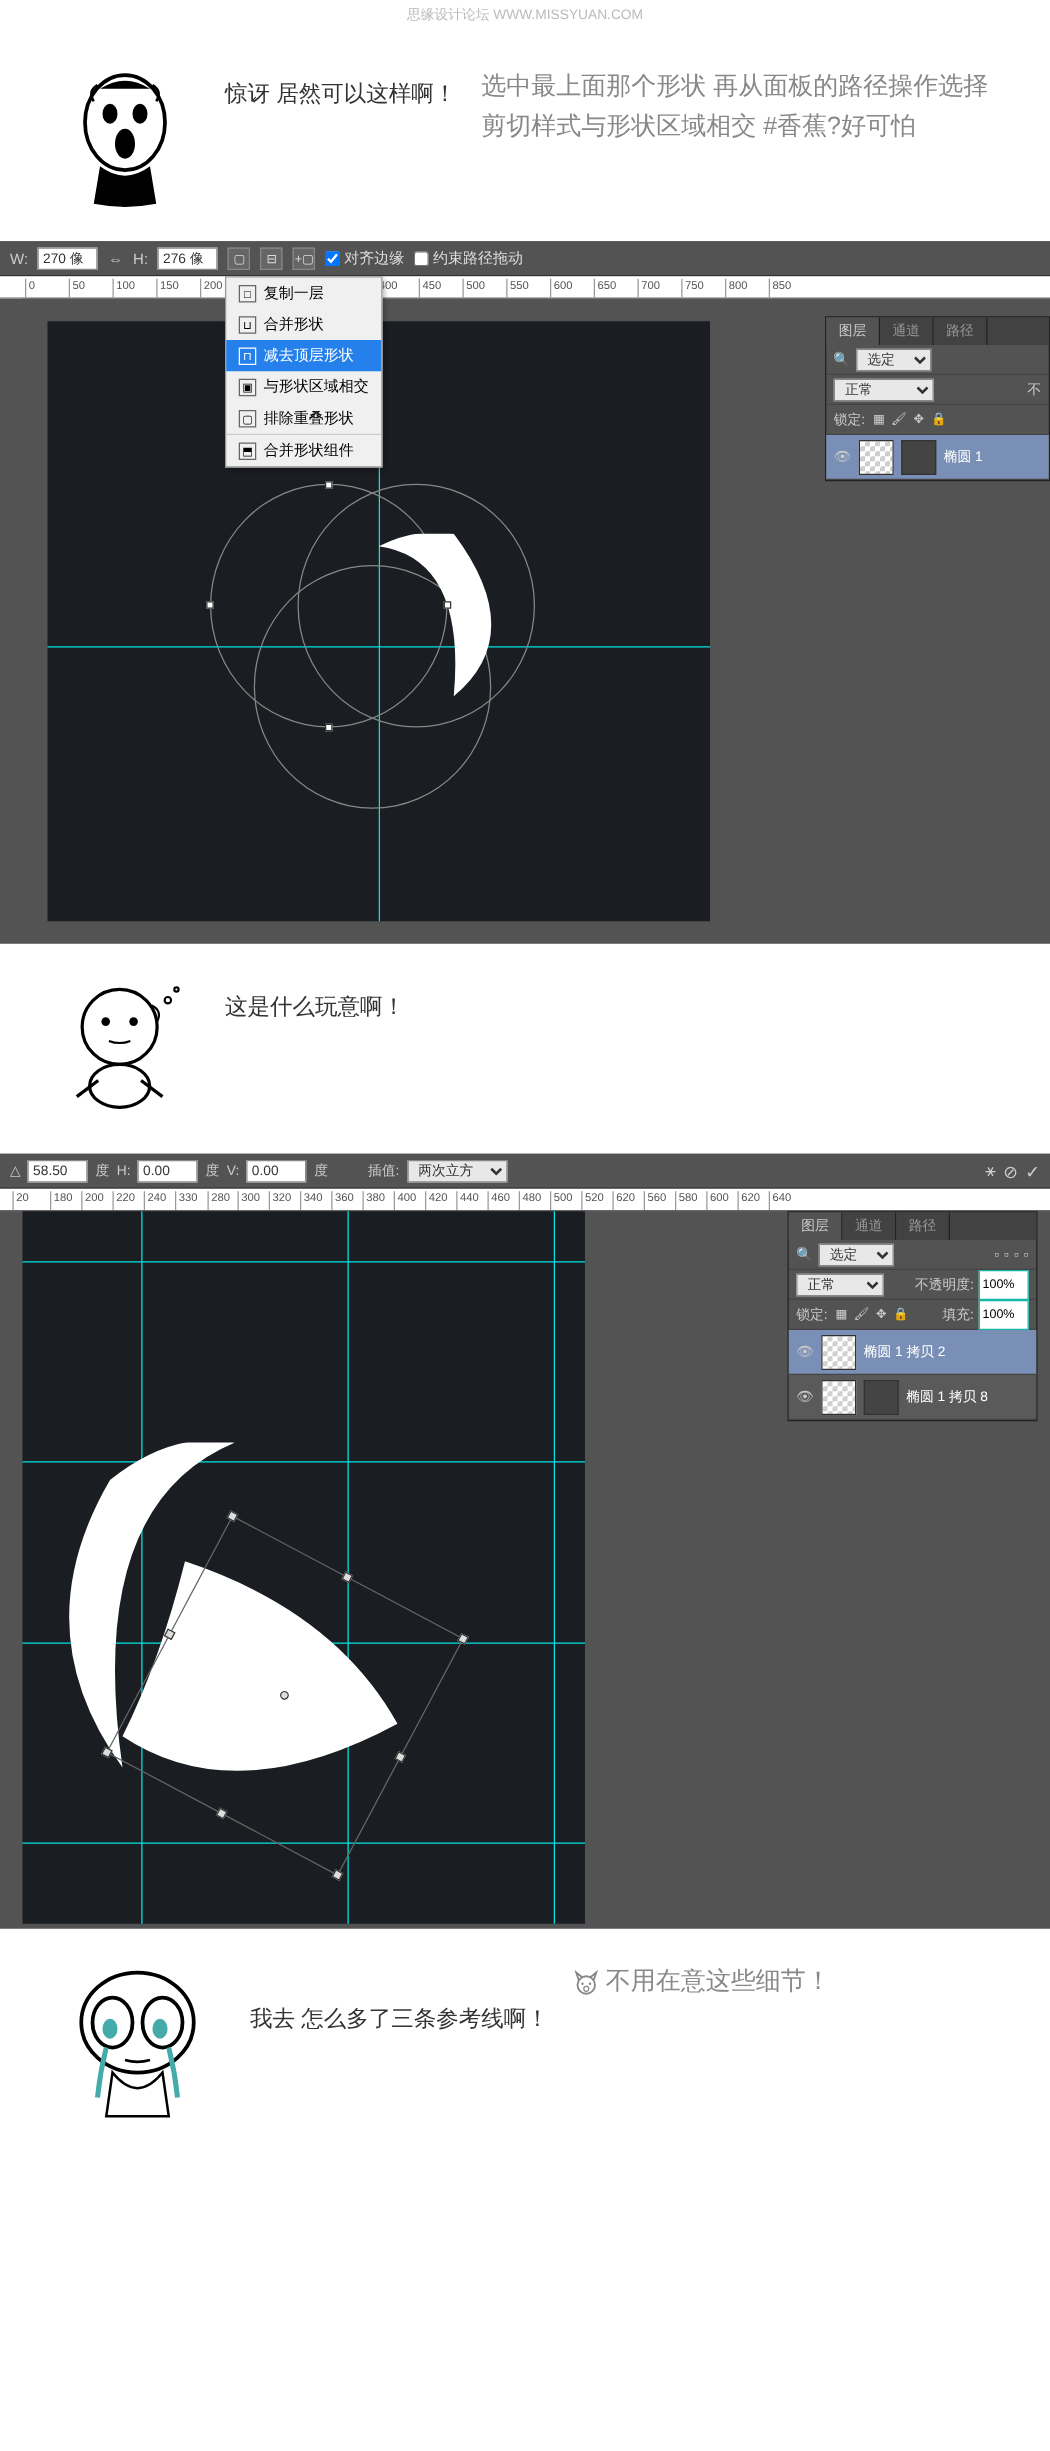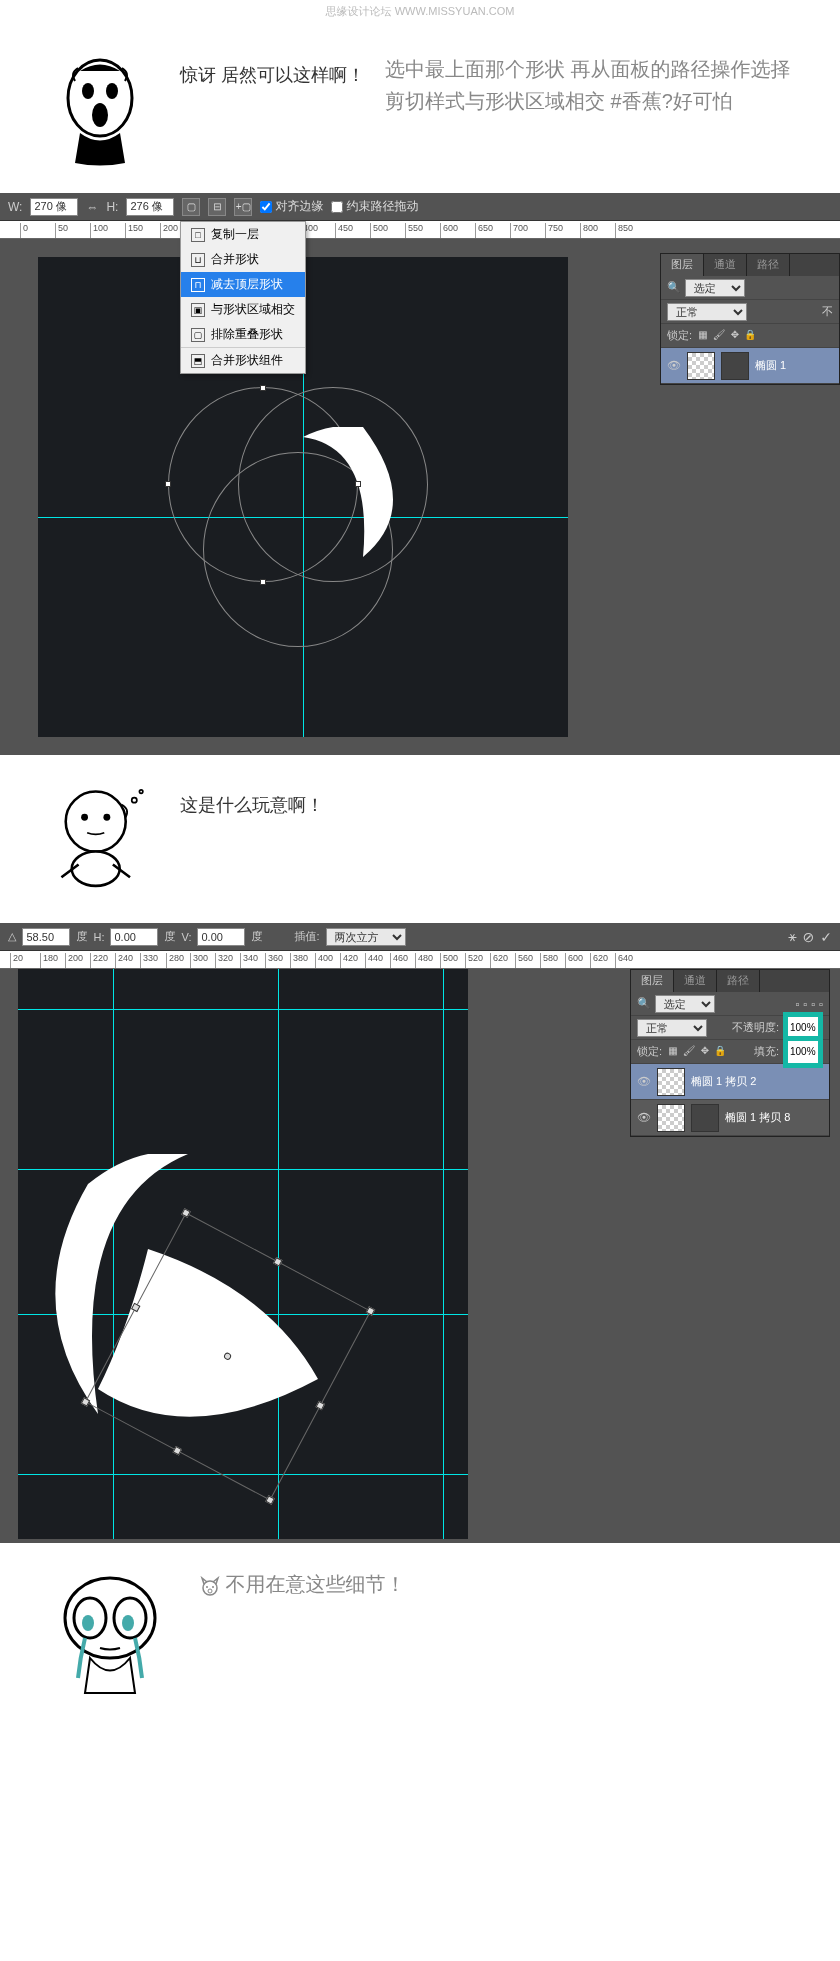--- a/index.html
+++ b/index.html
@@ -28,21 +28,21 @@
 .dropdown-item.selected{background:#2680eb;color:#fff}
 .dropdown-item.sep{border-top:1px solid #ccc}
 .dd-icon{width:14px;height:14px;border:1px solid #666;display:inline-block;font-size:9px;text-align:center;line-height:12px}
 .dropdown-item.selected .dd-icon{border-color:#fff}
 .layers-panel{position:absolute;right:0;top:100px;width:180px;background:#535353;border:1px solid #222;font-size:11px;color:#ccc}
 .panel-tabs{display:flex;background:#424242;height:22px}
 .panel-tab{padding:3px 10px;background:#535353;border-right:1px solid #222;font-size:11px}
 .panel-tab.inactive{background:#424242;color:#999}
 .panel-row{display:flex;align-items:center;padding:3px 6px;gap:4px;border-bottom:1px solid #444;height:24px}
 .panel-select{background:#e8e8e8;border:1px solid #888;font-size:11px;height:18px;color:#333;padding:0 4px}
-.panel-input-sm{background:#fff;border:5px solid #14b8a6;width:40px;height:16px;font-size:10px;padding:11px 2px}
+.panel-input-sm{background:#fff;border:1px solid #14b8a6;width:40px;height:16px;font-size:10px;padding:11px 2px}
 .layer-item{display:flex;align-items:center;padding:4px 6px;gap:6px;background:#7a8fb5;border-bottom:1px solid #444;height:36px}
 .layer-item.normal{background:#5a5a5a}
 .layer-eye{width:14px;height:14px;display:flex;align-items:center;justify-content:center}
 .layer-thumb{width:28px;height:28px;background:#fff;border:1px solid #333;background-image:linear-gradient(45deg,#ccc 25%,transparent 25%,transparent 75%,#ccc 75%),linear-gradient(45deg,#ccc 25%,transparent 25%,transparent 75%,#ccc 75%);background-size:8px 8px;background-position:0 0,4px 4px}
 .layer-name{color:#fff;font-size:11px}
 .lock-icons{display:flex;gap:2px;align-items:center}
 .lock-icons span{width:14px;height:14px;font-size:10px;text-align:center}
 .circle-path{position:absolute;border:1px solid #888;border-radius:50%}
 .handle{position:absolute;width:6px;height:6px;background:#fff;border:1px solid #333}
 .moon-shape{position:absolute}
@@ -344,20 +344,21 @@
         <ellipse cx="70" cy="55" rx="45" ry="40" fill="#fff" stroke="#000" stroke-width="3"></ellipse>
         <ellipse cx="50" cy="55" rx="16" ry="20" fill="#fff" stroke="#000" stroke-width="3"></ellipse>
         <ellipse cx="90" cy="55" rx="16" ry="20" fill="#fff" stroke="#000" stroke-width="3"></ellipse>
         <ellipse cx="48" cy="60" rx="6" ry="8" fill="#4aa"></ellipse>
         <ellipse cx="88" cy="60" rx="6" ry="8" fill="#4aa"></ellipse>
         <path d="M45 75 Q40 95 38 115 M95 75 Q100 95 102 115" stroke="#4aa" stroke-width="4" fill="none"></path>
         <path d="M60 85 Q70 88 80 85" stroke="#000" stroke-width="2" fill="none"></path>
         <path d="M50 95 Q70 120 90 95 L95 130 L45 130 Z" fill="#fff" stroke="#000" stroke-width="2"></path>
       </svg>
   </div>
+  <div class="exclaim" style="padding-top:40px;white-space:pre-line">我去  怎么多了三条参考线啊！</div>
   <div style="flex:1">
     <div style="margin-top:8px;font-size:20px;color:#888">
       <span class="cat-icon">
         <svg viewBox="0 0 20 20">
             <circle cx="10" cy="12" r="7" fill="none" stroke="#888" stroke-width="1.5"></circle>
             <path d="M4 8 L2 2 L7 6 M16 8 L18 2 L13 6" stroke="#888" stroke-width="1.5" fill="none"></path>
             <circle cx="7" cy="11" r="1" fill="#888"></circle>
             <circle cx="13" cy="11" r="1" fill="#888"></circle>
             <circle cx="10" cy="15" r="2" fill="none" stroke="#888"></circle>
           </svg>

